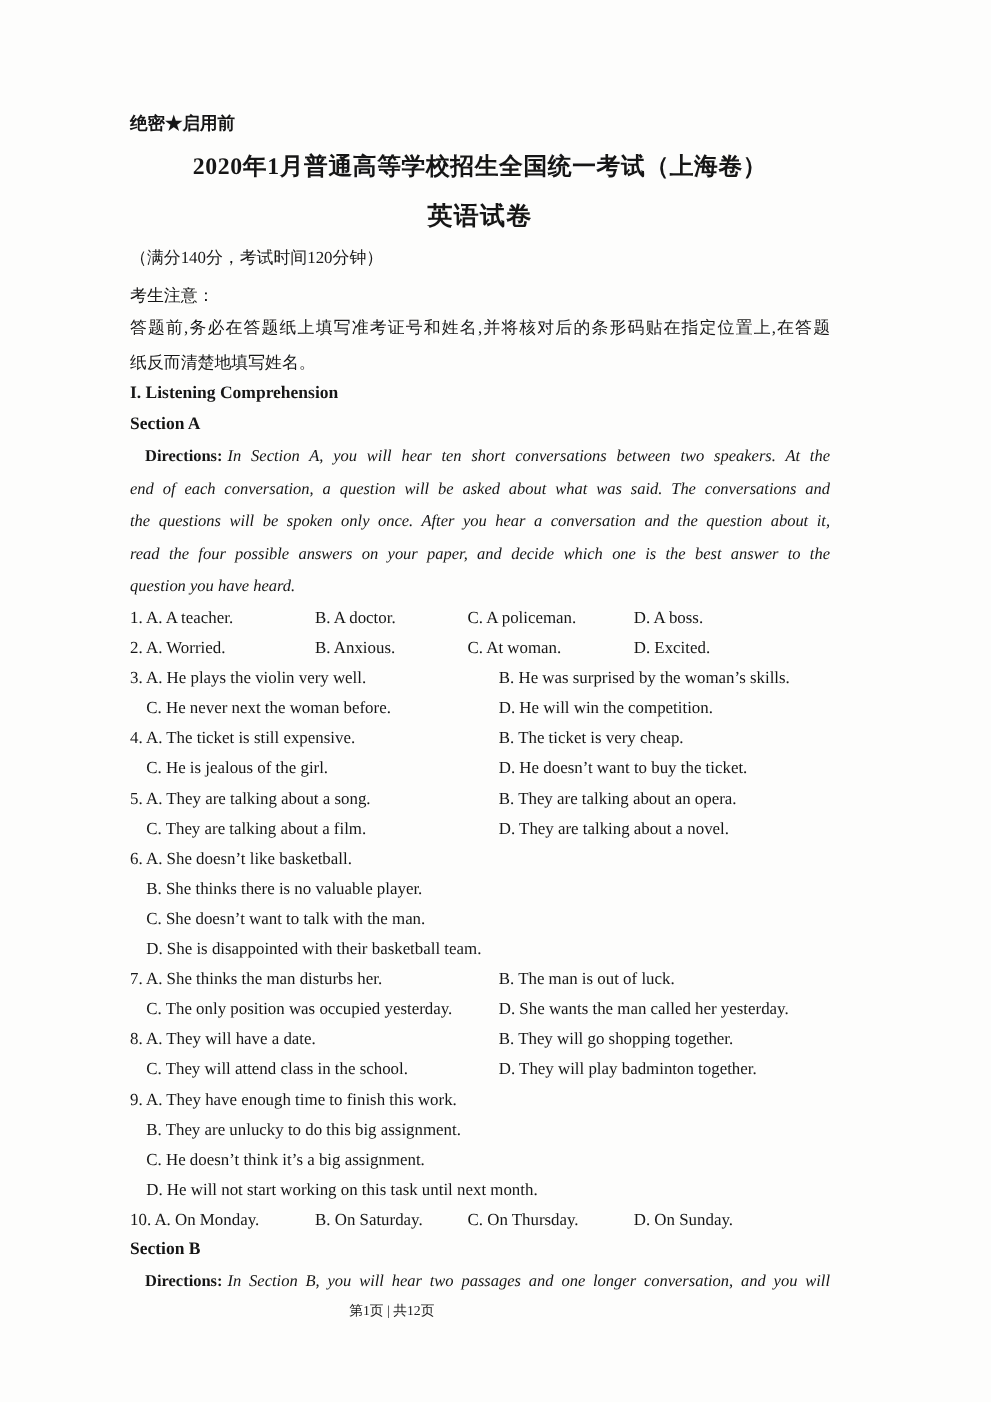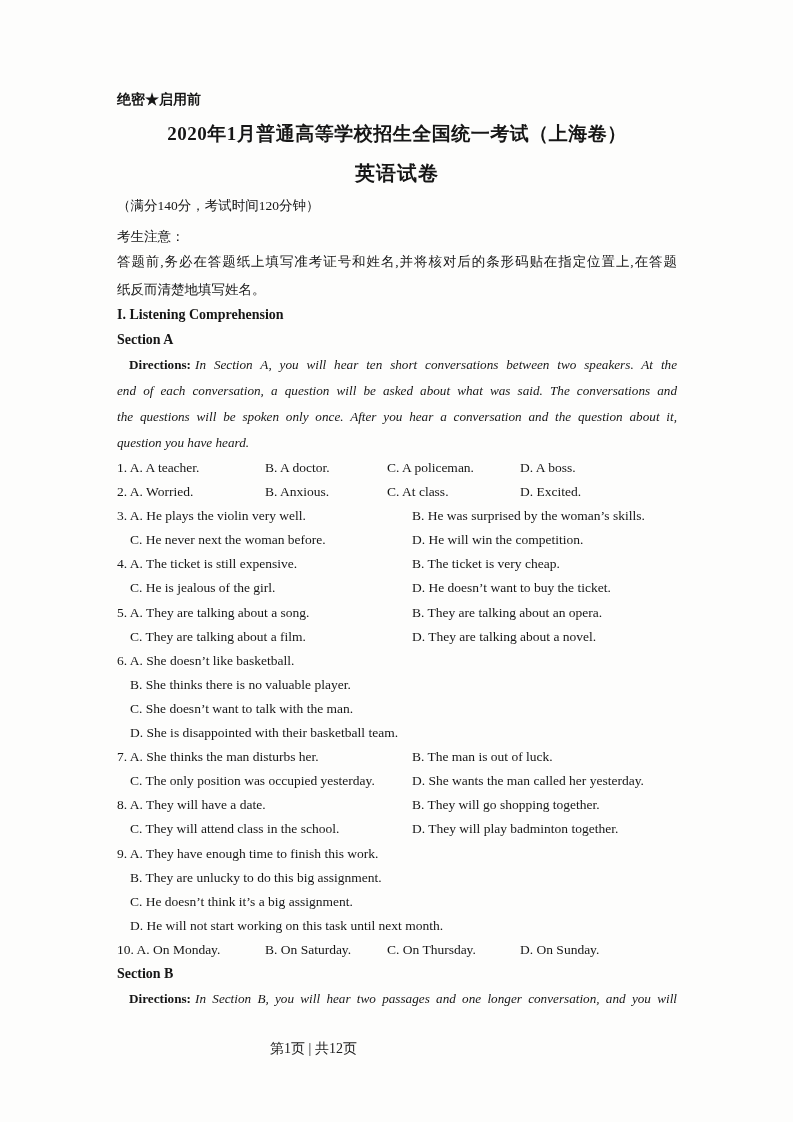--- a/index.html
+++ b/index.html
@@ -1,37 +1,37 @@
 <!DOCTYPE html>
 <html><head>
 <meta charset="utf-8">
 <style>
   html,body{margin:0;padding:0;background:#ffffff;}
   .page{
     position:relative;width:793px;height:1122px;background:#fdfdfc;
     font-family:"Liberation Serif","DejaVu Serif",serif;color:#161616;overflow:hidden;
   }
-  .content{position:absolute;left:117px;top:0;width:560px;}
+  .content{position:absolute;left:104px;top:0;width:560px;}
   .classified{margin-top:92px;font-size:14px;font-weight:bold;line-height:16px;}
   .title{margin-top:14px;font-size:19px;font-weight:bold;text-align:center;line-height:24px;letter-spacing:.5px;}
   .subtitle{margin-top:15px;font-size:20px;font-weight:bold;text-align:center;line-height:24px;letter-spacing:1px;}
   .exam-info{margin-top:12px;font-size:13.5px;line-height:18px;}
   .notice-label{margin-top:11px;font-size:13.5px;line-height:22px;}
   .notice-line{font-size:13.5px;line-height:27.5px;}
   .fill{text-align:justify;text-align-last:justify;}
   .h-bold{font-weight:bold;font-size:14px;line-height:24.5px;}
   .dir{font-size:13.2px;line-height:26px;font-style:italic;}
   .dir .lbl{font-style:normal;font-weight:bold;margin-right:4px;}
   .dir.first{text-indent:12px;}
   .qrow{position:relative;height:24.1px;font-size:13.5px;line-height:24.1px;}
   .qrow .cell{position:absolute;top:0;white-space:nowrap;}
   .p0{left:0}.pi{left:13px}
   .f1{left:148px}.f2{left:270px}.f3{left:403px}
   .t1{left:295px}
-  .footer{position:absolute;left:0;top:1040px;width:627px;text-align:center;font-size:14px;line-height:18px;color:#1a1a1a;}
+  .footer{position:absolute;left:0;top:1040px;width:627px;text-align:center;font-size:11px;line-height:18px;color:#1a1a1a;}
 </style>
 </head>
 <body>
 
 <div class="page">
   <div class="content">
 
     <div class="classified">绝密★启用前</div>
     <div class="title">2020年1月普通高等学校招生全国统一考试（上海卷）</div>
     <div class="subtitle">英语试卷</div>
@@ -43,34 +43,35 @@
 
     <div class="h-bold">I. Listening Comprehension</div>
     <div class="h-bold">Section A</div>
 
     <div>
       <div class="dir first fill">
         <span class="lbl">Directions:</span><span>In Section A, you will hear ten short conversations between two speakers. At the</span>
       </div>
       <div class="dir fill">end of each conversation, a question will be asked about what was said. The conversations and</div>
       <div class="dir fill">the questions will be spoken only once. After you hear a conversation and the question about it,</div>
+      <div class="dir fill">read the four possible answers on your paper, and decide which one is the best answer to the</div>
       <div class="dir">question you have heard.</div>
     </div>
 
     <div>
       <div class="qrow">
         <span class="cell p0">1. A. A teacher.</span>
         <span class="cell f1">B. A doctor.</span>
         <span class="cell f2">C. A policeman.</span>
         <span class="cell f3">D. A boss.</span>
       </div>
       <div class="qrow">
         <span class="cell p0">2. A. Worried.</span>
         <span class="cell f1">B. Anxious.</span>
-        <span class="cell f2">C. At class.</span>
+        <span class="cell f2">C. At woman.</span>
         <span class="cell f3">D. Excited.</span>
       </div>
       <div class="qrow">
         <span class="cell p0">3. A. He plays the violin very well.</span>
         <span class="cell t1">B. He was surprised by the woman’s skills.</span>
       </div>
       <div class="qrow">
         <span class="cell pi">C. He never next the woman before.</span>
         <span class="cell t1">D. He will win the competition.</span>
       </div>

